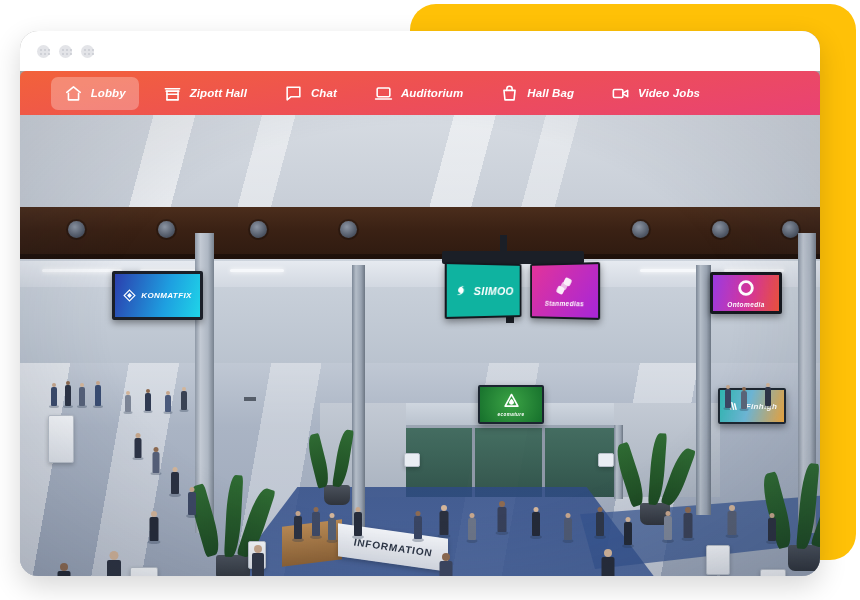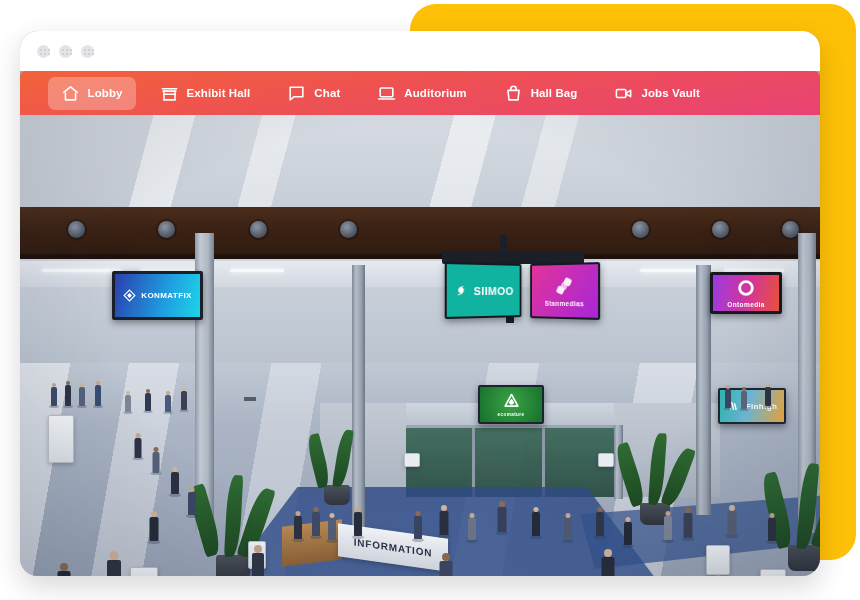--- a/index.html
+++ b/index.html
@@ -22,20 +22,21 @@
 
   
   .window {
     position: absolute;
     left: 20px; top: 31px;
     width: 800px; height: 545px;
     background: #a3a3a3;
     border-radius: 18px;
     box-shadow: 0 10px 28px rgba(0,0,0,.16);
     overflow: hidden;
+    font-style: italic;
   }
   .titlebar {
     height: 40px;
     display: flex; align-items: center;
     padding-left: 17px; gap: 9px;
     background: #ffffff;
   }
   .dot {
     width: 13px; height: 13px; border-radius: 50%;
     background: #e3e4e8;
@@ -355,21 +356,21 @@
         <span class="nav-ico">
           <svg viewBox="0 0 24 24" fill="none" stroke="#fff" stroke-width="2" stroke-linecap="round" stroke-linejoin="round">
             <path d="M3 6h18"></path>
               <path d="M4 9h16"></path>
               <path d="M5 9v11"></path>
               <path d="M19 9v11"></path>
             <path d="M5 20h14"></path>
               <path d="M5 13h14"></path>
           </svg>
         </span>
-        <span>Exhibit Hall</span>
+        <span>Zipott Hall</span>
       </div>
 
       <div class="nav-item">
         <span class="nav-ico">
           <svg viewBox="0 0 24 24" fill="none" stroke="#fff" stroke-width="2" stroke-linecap="round" stroke-linejoin="round">
             <path d="M4 4h16v12H9l-5 4z"></path>
           </svg>
         </span>
         <span>Chat</span>
       </div>
@@ -394,21 +395,21 @@
         <span>Hall Bag</span>
       </div>
 
       <div class="nav-item">
         <span class="nav-ico">
           <svg viewBox="0 0 24 24" fill="none" stroke="#fff" stroke-width="2" stroke-linecap="round" stroke-linejoin="round">
             <rect x="3" y="7" width="12" height="10" rx="1.5"></rect>
             <path d="M15 11.5 21 8v8l-6-3.5z"></path>
           </svg>
         </span>
-        <span>Jobs Vault</span>
+        <span>Video Jobs</span>
       </div>
     </nav>
 
     <div class="scene">
 
       <div class="layer bg-wall"></div>
 
       <div class="layer mid-hall"></div>
       <div class="layer mid-ceiling-strip">
         <i class="strip-light" style="left:22px;  width:80px;"></i>

